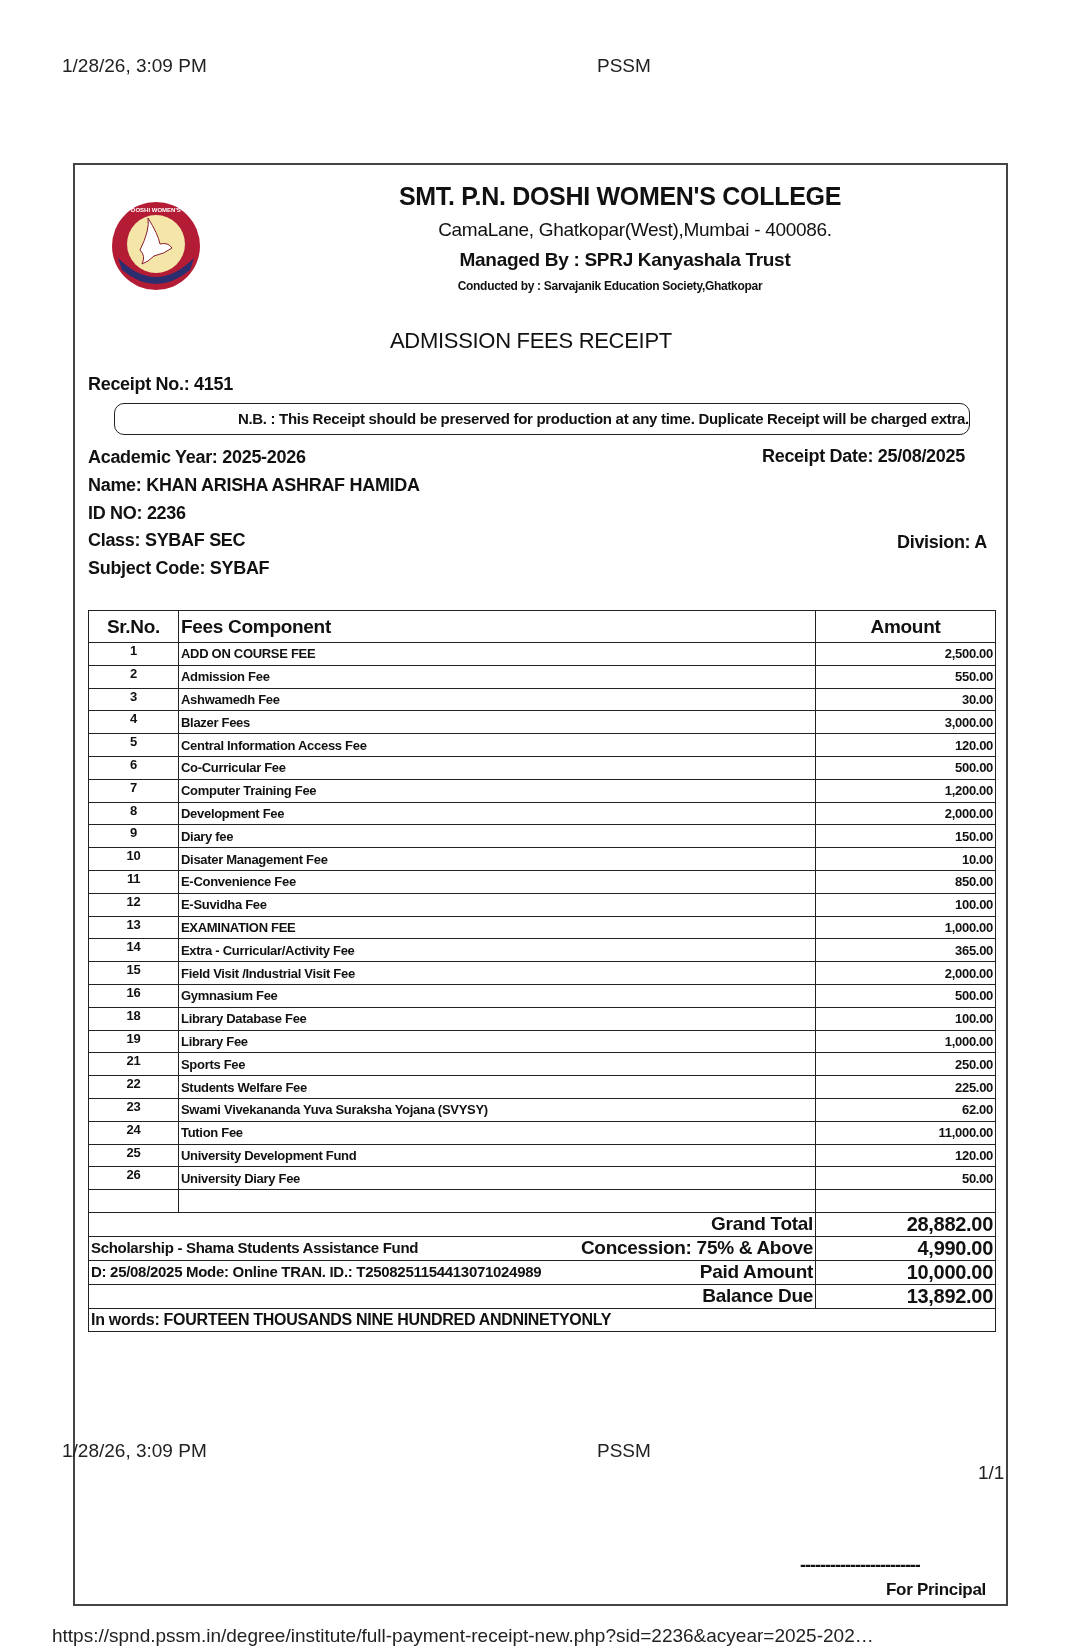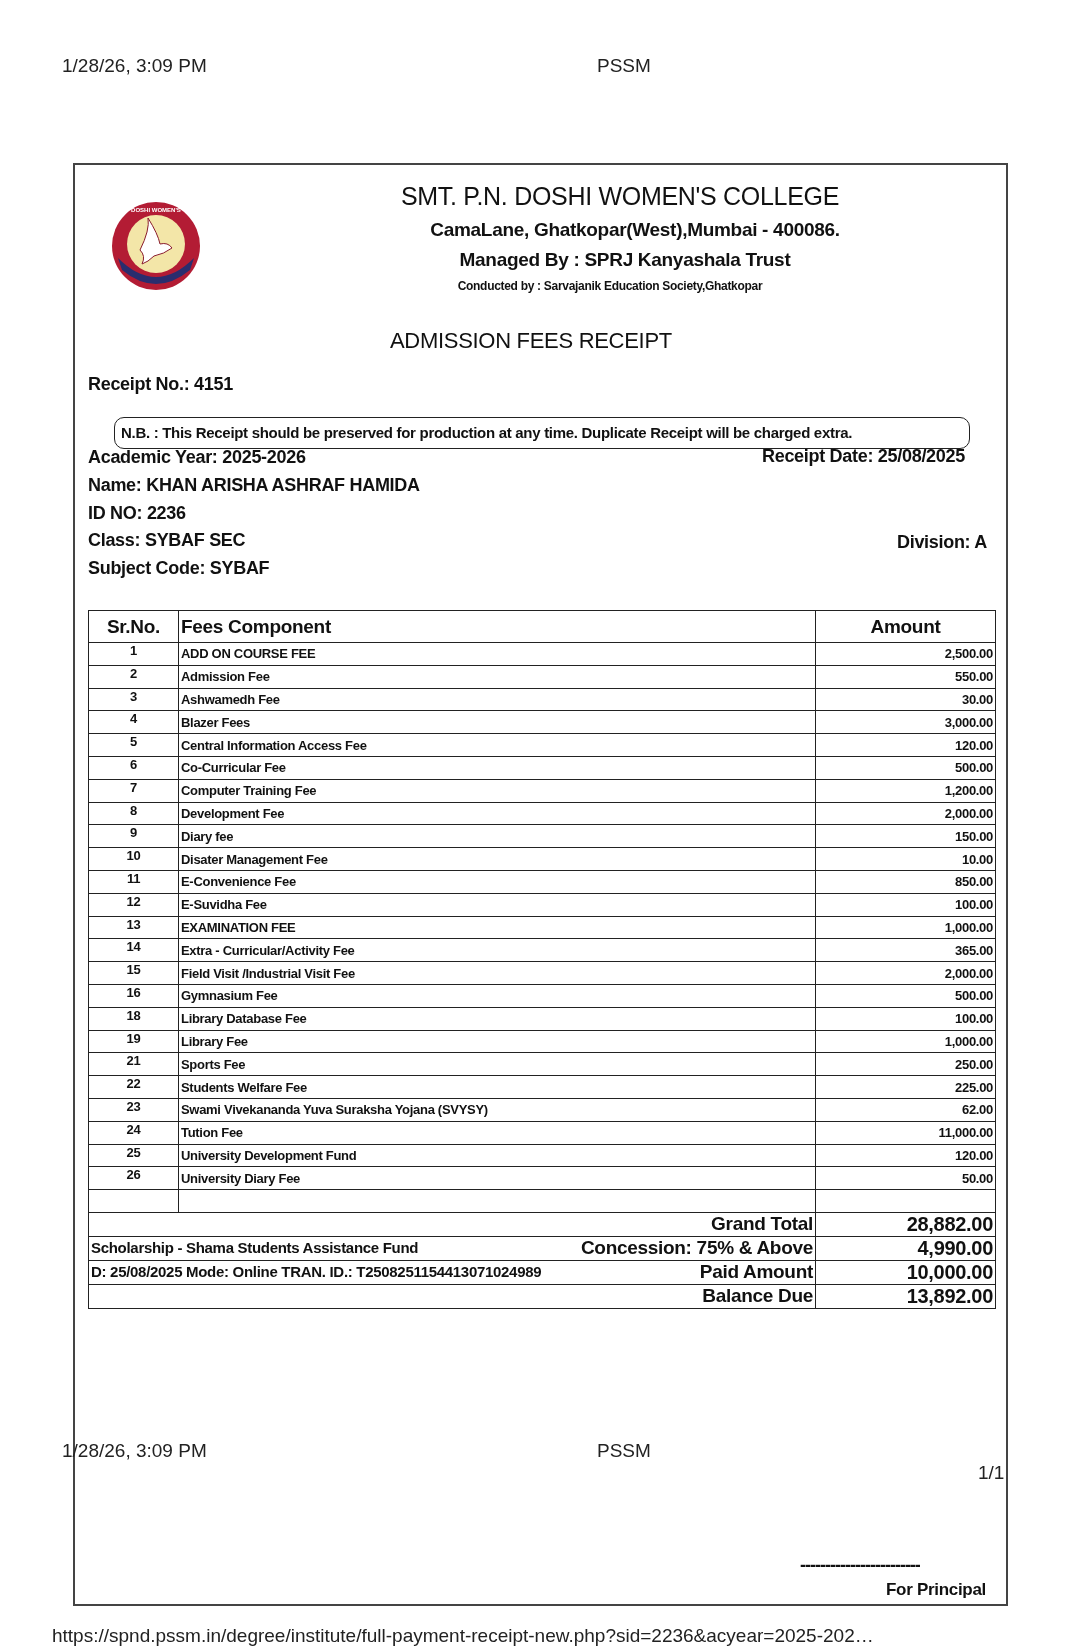--- a/index.html
+++ b/index.html
@@ -11,30 +11,30 @@
       position: absolute; font-family: "Liberation Sans", sans-serif;
       font-size: 19px; color: #222; font-weight: normal;
     }
     .receipt-frame {
       position: absolute; left: 73px; top: 163px; width: 935px; height: 1443px;
       border: 2px solid #444; box-sizing: border-box;
     }
     .cond { font-family: "Liberation Sans Narrow", "Liberation Sans", sans-serif; font-weight: bold; letter-spacing: -0.3px; }
     .logo { position: absolute; left: 110px; top: 200px; width: 92px; height: 92px; }
     .title-block { position: absolute; left: 330px; top: 182px; width: 560px; text-align: center; }
-    .college-name { font-size: 25px; font-weight: normal; color: #111; margin-left: 20px; }
-    .addr { font-size: 19px; font-weight: bold; margin-top: 8px; margin-left: 50px; }
+    .college-name { font-size: 25px; font-weight: bold; color: #111; margin-left: 20px; }
+    .addr { font-size: 19px; font-weight: normal; margin-top: 8px; margin-left: 50px; }
     .managed { font-size: 19px; font-weight: bold; margin-top: 8px; margin-left: 30px; }
     .conducted { font-size: 12px; font-weight: bold; margin-top: 8px; }
     .receipt-title { position: absolute; left: 390px; top: 328px; font-size: 22px; font-weight: normal; }
     .receipt-no { position: absolute; left: 88px; top: 374px; font-size: 18px; }
     .nb-box {
-      position: absolute; left: 114px; top: 417px; width: 856px; height: 32px;
+      position: absolute; left: 114px; top: 403px; width: 856px; height: 32px;
       border: 1.5px solid #222; border-radius: 10px; box-sizing: border-box;
-      font-size: 15px; padding: 6px 0 0 6px;
+      font-size: 15px; padding: 6px 0 0 6px; text-align: right;
     }
     .info { position: absolute; font-size: 18px; }
     table.fees {
       position: absolute; left: 88px; top: 610px; width: 908px;
       border-collapse: collapse; font-size: 13px;
     }
     table.fees td, table.fees th {
       border: 1.5px solid #222; padding: 0 2px; height: 22.8px; box-sizing: border-box;
     }
     table.fees th { height: 32px; font-size: 19px; }
@@ -240,20 +240,23 @@
       <td colspan="2" class="sum-label cond">
         <span class="left-note">D: 25/08/2025  Mode: Online  TRAN. ID.: T2508251154413071024989</span>
         <span>Paid Amount</span>
       </td>
       <td class="sum-val cond">10,000.00</td>
     </tr>
     <tr class="sum-row">
       <td colspan="2" class="sum-label cond">Balance Due</td>
       <td class="sum-val cond">13,892.00</td>
     </tr>
+    <tr class="sum-row">
+      <td colspan="3" class="cond" style="font-size:16px; text-align:left;">In words: FOURTEEN THOUSANDS NINE HUNDRED ANDNINETYONLY</td>
+    </tr>
   </tbody>
 </table>
 
 <div class="print-hdr" style="left:62px; top:1440px;">1/28/26, 3:09 PM</div>
 <div class="print-hdr" style="left:597px; top:1440px;">PSSM</div>
 <div class="print-hdr" style="left:978px; top:1462px;">1/1</div>
 
 <div class="principal-line">------------------------</div>
 <div class="principal cond">For Principal</div>
 

